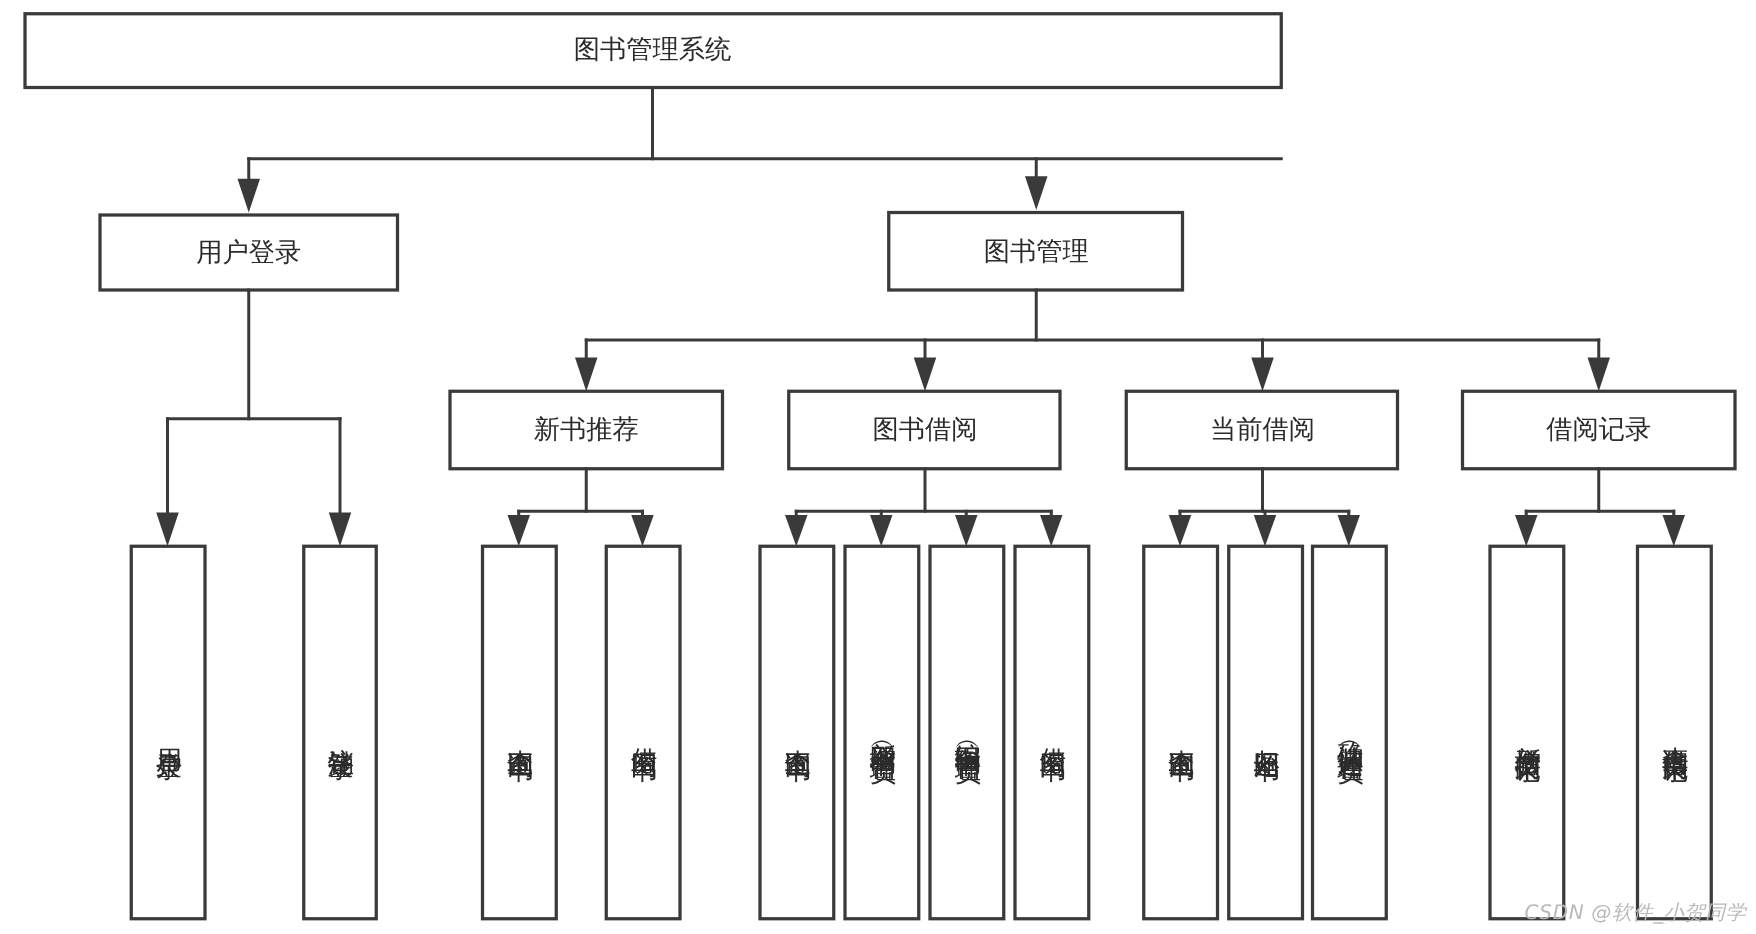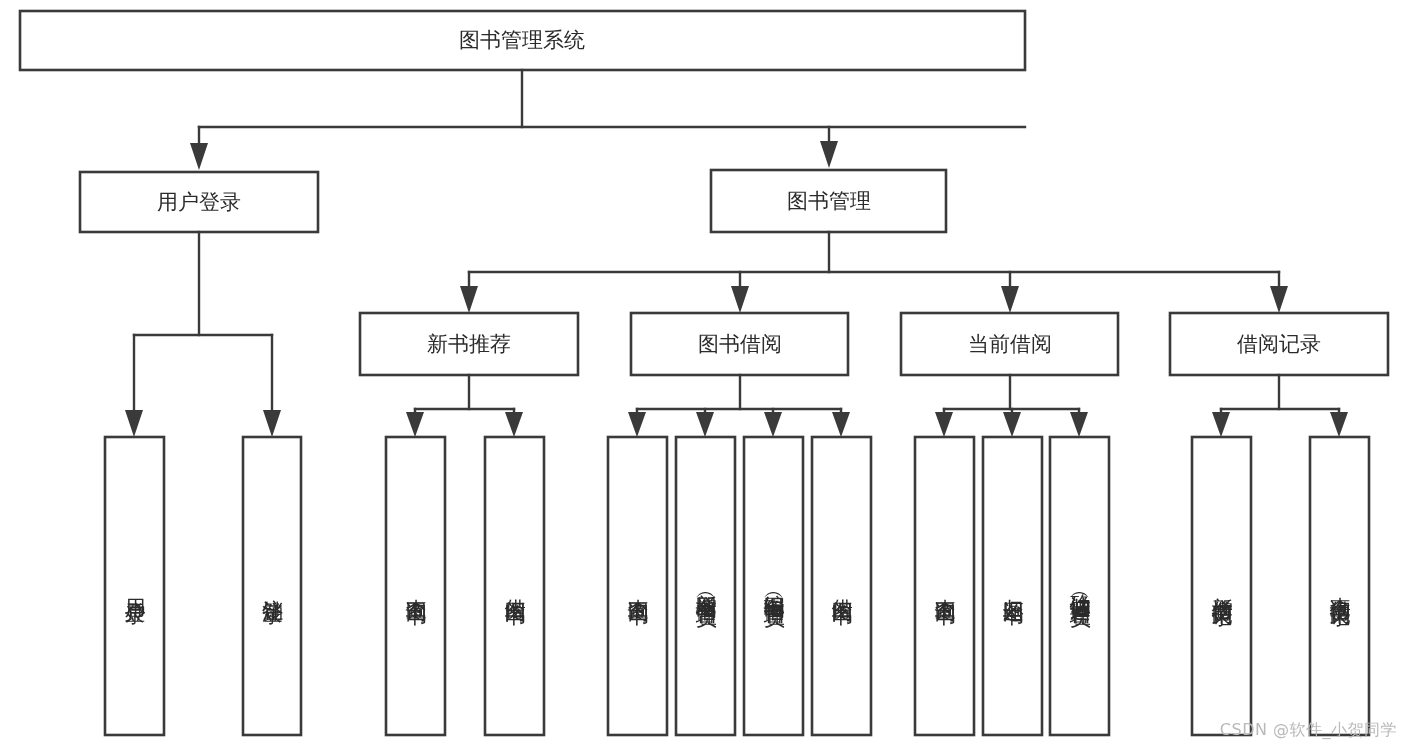--- a/index.html
+++ b/index.html
@@ -68,20 +68,21 @@
   }
   .watermark {
     position: absolute;
     right: 8px;
     bottom: 6px;
     font-family: "DejaVu Sans", "Liberation Sans", sans-serif;
     font-size: 16px;
     color: #b9b9b9;
     letter-spacing: 0.5px;
     white-space: nowrap;
+    font-style: italic;
   }
 </style>
 </head>
 <body>
 
 <div id="diagram-root">
 
   <svg class="flow" viewBox="0 0 1405 747" xmlns="http://www.w3.org/2000/svg">
 
     <g>

